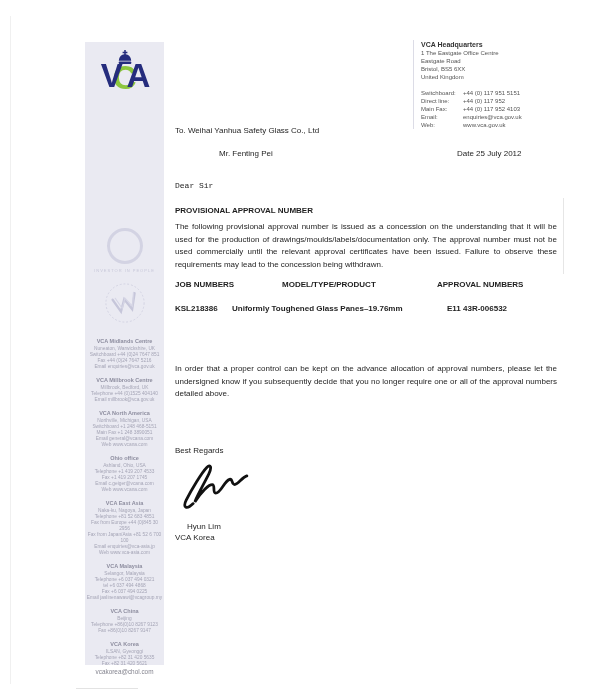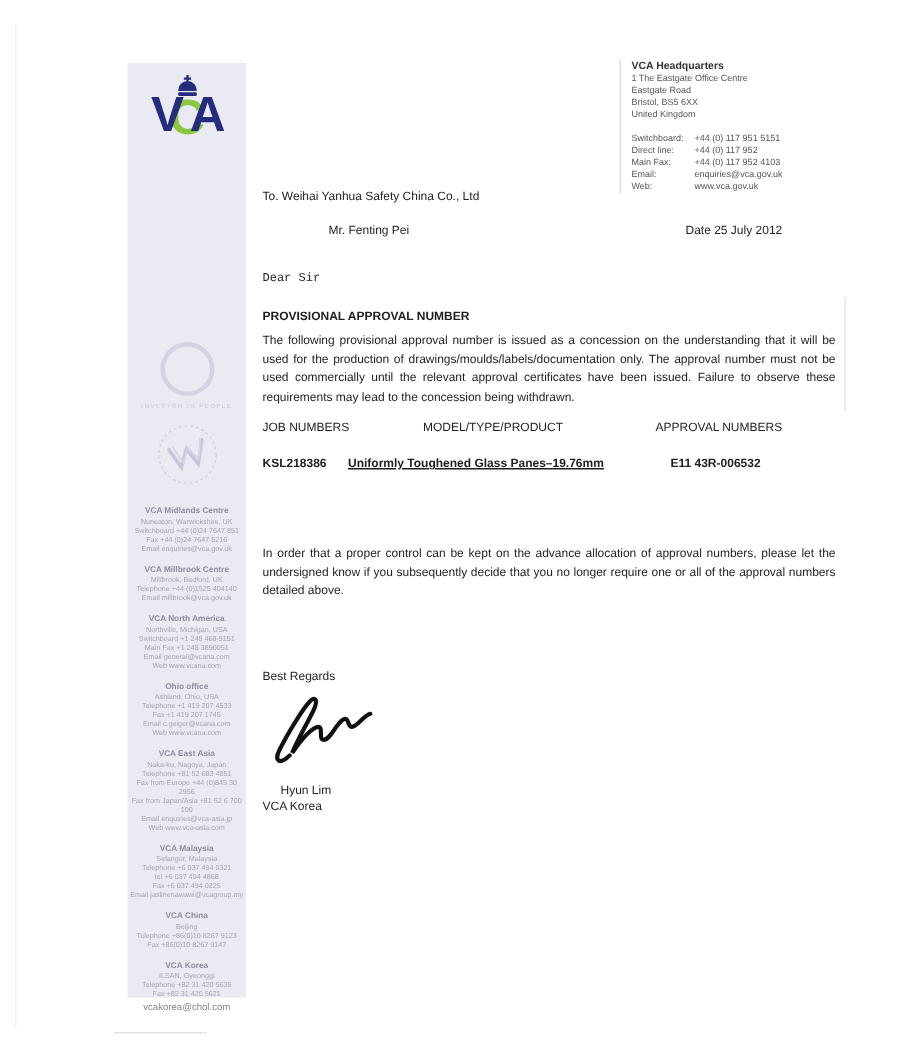--- a/index.html
+++ b/index.html
@@ -41,27 +41,27 @@
   .hq-contact .c-value{flex:1;}
 
   
   .content{position:absolute;left:175px;top:0;width:382px;font-size:8px;color:#1e1e1e;}
   .to-line{position:absolute;left:0;top:126px;}
   .attn-line{position:absolute;left:0;top:149px;padding-left:44px;}
   .date-line{position:absolute;left:262px;top:149px;margin-left:20px;}
   .salutation{position:absolute;left:0;top:181px;font-family:Liberation Mono, monospace;}
   .subject{position:absolute;left:0;top:206px;font-weight:bold;}
   .para1{position:absolute;left:0;top:221px;width:382px;text-align:justify;line-height:12.5px;}
-  .tbl-head{position:absolute;left:0;top:280px;width:382px;height:12px;font-weight:normal;}
+  .tbl-head{position:absolute;left:0;top:280px;width:382px;height:12px;font-weight:bold;}
   .tbl-row{position:absolute;left:0;top:304px;width:382px;height:12px;font-weight:bold;}
   .th-1{position:absolute;left:0;}
   .th-2{position:absolute;left:83px;padding-left:24px;}
   .th-3{position:absolute;left:252px;margin-left:10px;}
   .td-1{position:absolute;left:0;}
-  .td-2{position:absolute;left:57px;text-decoration:underline;}
+  .td-2{position:absolute;left:57px;}
   .td-3{position:absolute;left:272px;}
   .para2{position:absolute;left:0;top:363px;width:382px;text-align:justify;line-height:12.5px;}
   .closing{position:absolute;left:0;top:446px;}
   .signature{position:absolute;left:6px;top:462px;}
   .signer-name{position:absolute;left:12px;top:522px;line-height:10px;text-align:center;}
   .signer-org{position:absolute;left:0;top:533px;line-height:10px;}
 </style>
 </head>
 <body>
 
@@ -218,21 +218,21 @@
         </div>
 
         <div class="hq-contact">
           <span class="c-label">Web:</span>
           <span class="c-value">www.vca.gov.uk</span>
         </div>
       </div>
   </div>
 
   <div class="content">
-    <div class="to-line">To. Weihai Yanhua Safety China Co., Ltd</div>
+    <div class="to-line">To. Weihai Yanhua Safety Glass Co., Ltd</div>
     <div class="attn-line">Mr. Fenting Pei</div>
     <div class="date-line">Date 25 July 2012</div>
     <div class="salutation">Dear Sir</div>
     <div class="subject">PROVISIONAL APPROVAL NUMBER</div>
     <div class="para1">The following provisional approval number is issued as a concession on the understanding that it will be used for the production of drawings/moulds/labels/documentation only. The approval number must not be used commercially until the relevant approval certificates have been issued. Failure to observe these requirements may lead to the concession being withdrawn.</div>
 
     <div class="tbl-head">
       <span class="th-1">JOB NUMBERS</span>
       <span class="th-2">MODEL/TYPE/PRODUCT</span>
       <span class="th-3">APPROVAL NUMBERS</span>

